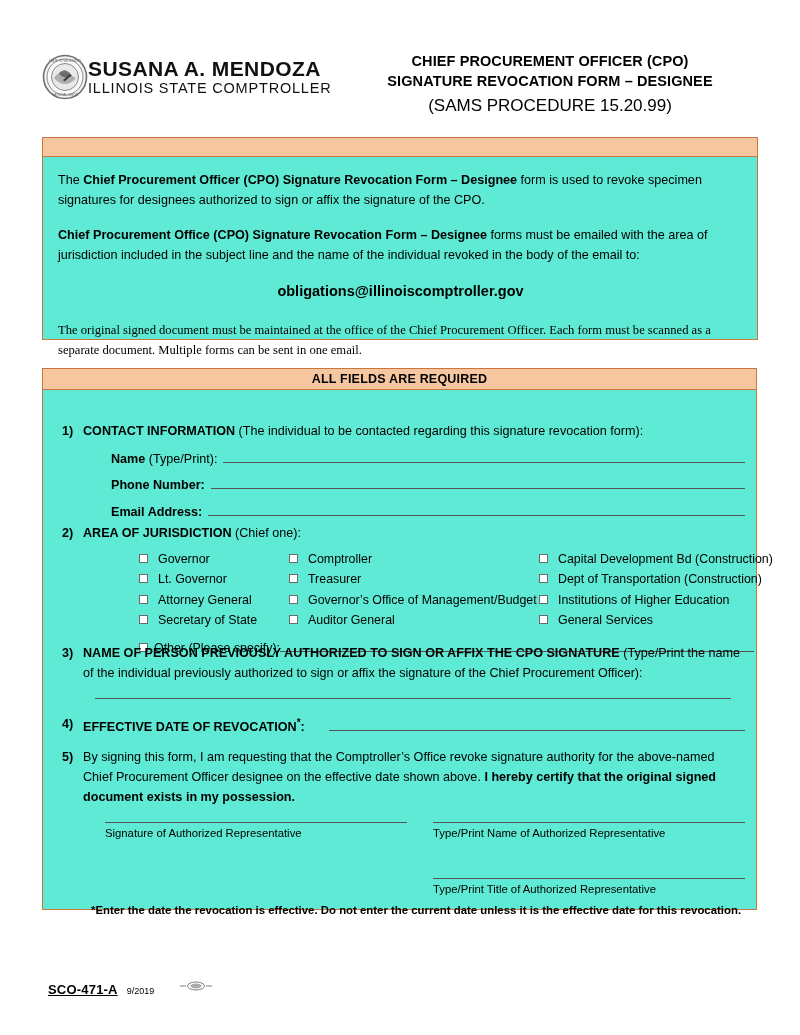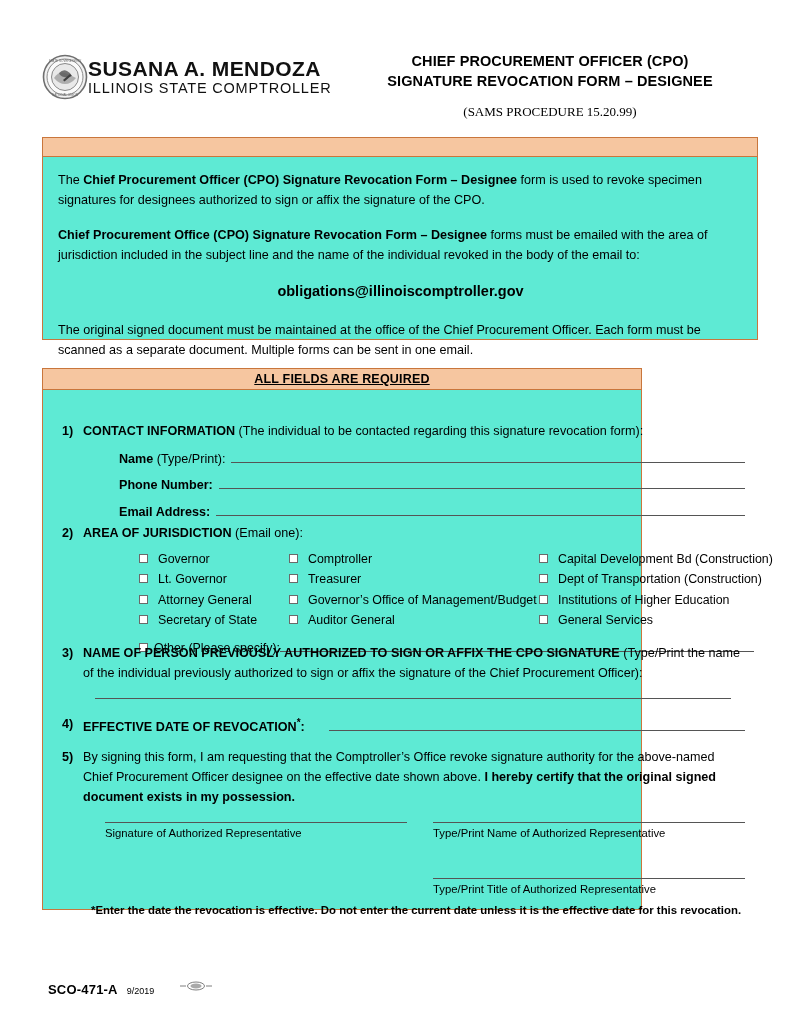--- a/index.html
+++ b/index.html
@@ -72,24 +72,23 @@
   }
   .title-block .t1,
   .title-block .t2 {
     font-size: 14.5px;
     font-weight: bold;
     letter-spacing: 0.1px;
     line-height: 1.35;
     white-space: nowrap;
   }
   .title-block .t3 {
-    font-size: 13px;
+    font-size: 17px;
     line-height: 1.5;
-    margin-top: 11px;
-    font-family: Liberation Serif, serif;
+    margin-top: 2px;
   }
 
   
   .obox {
     position: absolute;
     border: 1.5px solid #C9763C;
     background: #5eead4;
     box-sizing: border-box;
   }
   .oband {
@@ -114,36 +113,35 @@
     top: 137px;
     width: 716px;
     height: 203px;
   }
   .intro-body {
     padding: 13px 14px 0 15px;
     font-size: 12.6px;
     line-height: 1.62;
   }
   .intro-body p { margin: 0 0 14px 0; }
-  .intro-body p.last { margin-bottom: 12px; }
+  .intro-body p.last { margin-bottom: 12px; font-family: Liberation Serif, serif; }
   .email {
     text-align: center;
     font-size: 14.5px;
     font-weight: bold;
     margin: 6px 0 17px 0;
   }
   b { font-weight: bold; }
 
   
   #fields-box {
     left: 42px;
     top: 368px;
-    width: 600px;
+    width: 715px;
     height: 542px;
-    text-decoration: underline;
   }
   .fields-body {
     padding: 0 14px 0 14px;
     position: relative;
     height: 519px;
   }
 
   .sec {
     display: flex;
     align-items: flex-start;
@@ -157,21 +155,21 @@
     padding-left: 5px;
     box-sizing: border-box;
   }
   .sec .body { flex: 1 1 auto; }
   .lbl-bold { font-weight: bold; }
 
   
   #sec1 { position: absolute; left: 14px; top: 32px; width: 688px; }
   .contact-rows {
     margin-top: 8px;
-    margin-left: 36px;
+    margin-left: 28px;
     text-align: right;
   }
   .crow {
     display: flex;
     align-items: baseline;
     font-size: 12.6px;
     margin-bottom: 7px;
   }
   .crow .ctext { white-space: nowrap; }
   .rule {
@@ -280,20 +278,21 @@
     left: 48px;
     top: 977px;
     display: flex;
     align-items: flex-end;
     gap: 9px;
   }
   .form-no {
     font-size: 13px;
     font-weight: bold;
     letter-spacing: 0.2px;
+    text-decoration: underline;
   }
   .form-rev {
     font-size: 9px;
     padding-bottom: 1px;
   }
   .union-bug {
     margin-left: 16px;
     padding-bottom: 2px;
     opacity: 0.75;
   }
@@ -366,21 +365,21 @@
               <span class="ctext"><b>Email Address:</b></span>
               <span class="rule"></span>
             </div>
           </div>
         </div>
       </div>
 
       <div class="sec" id="sec2">
         <div class="num">2)</div>
         <div class="body">
-          <span class="lbl-bold">AREA OF JURISDICTION</span><span> (Email one):</span>
+          <span class="lbl-bold">AREA OF JURISDICTION</span><span> (Chief one):</span>
 
           <div class="cb-grid">
 
             <label class="cbitem">
                 <span class="cbox"></span>
                 <span>Governor</span>
               </label>
             <label class="cbitem">
                 <span class="cbox"></span>
                 <span>Comptroller</span>

